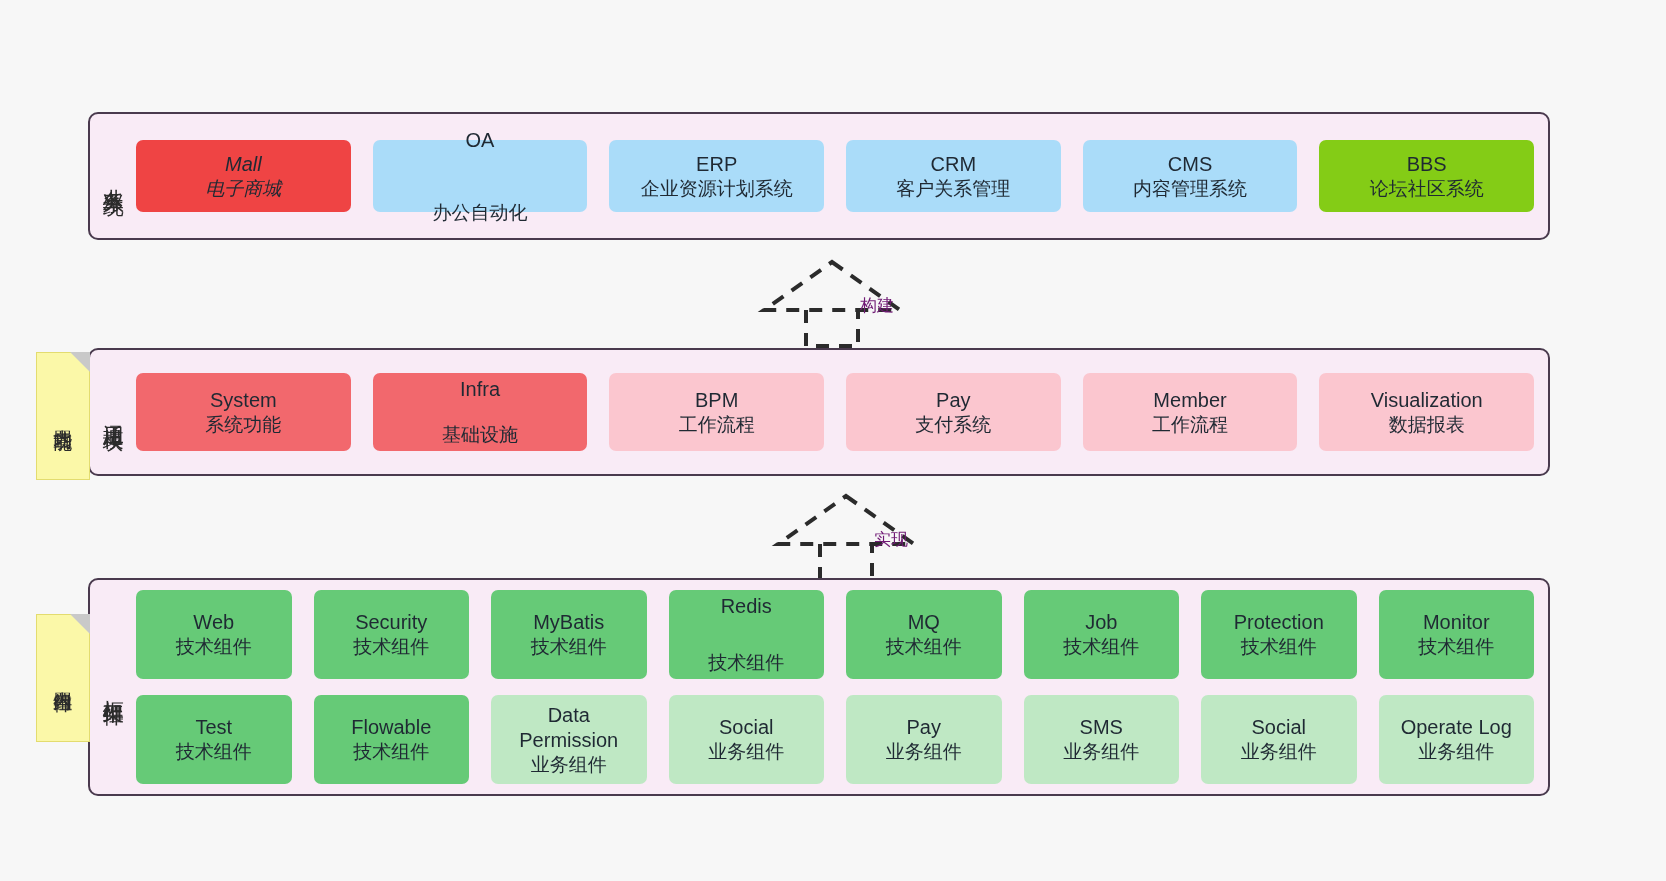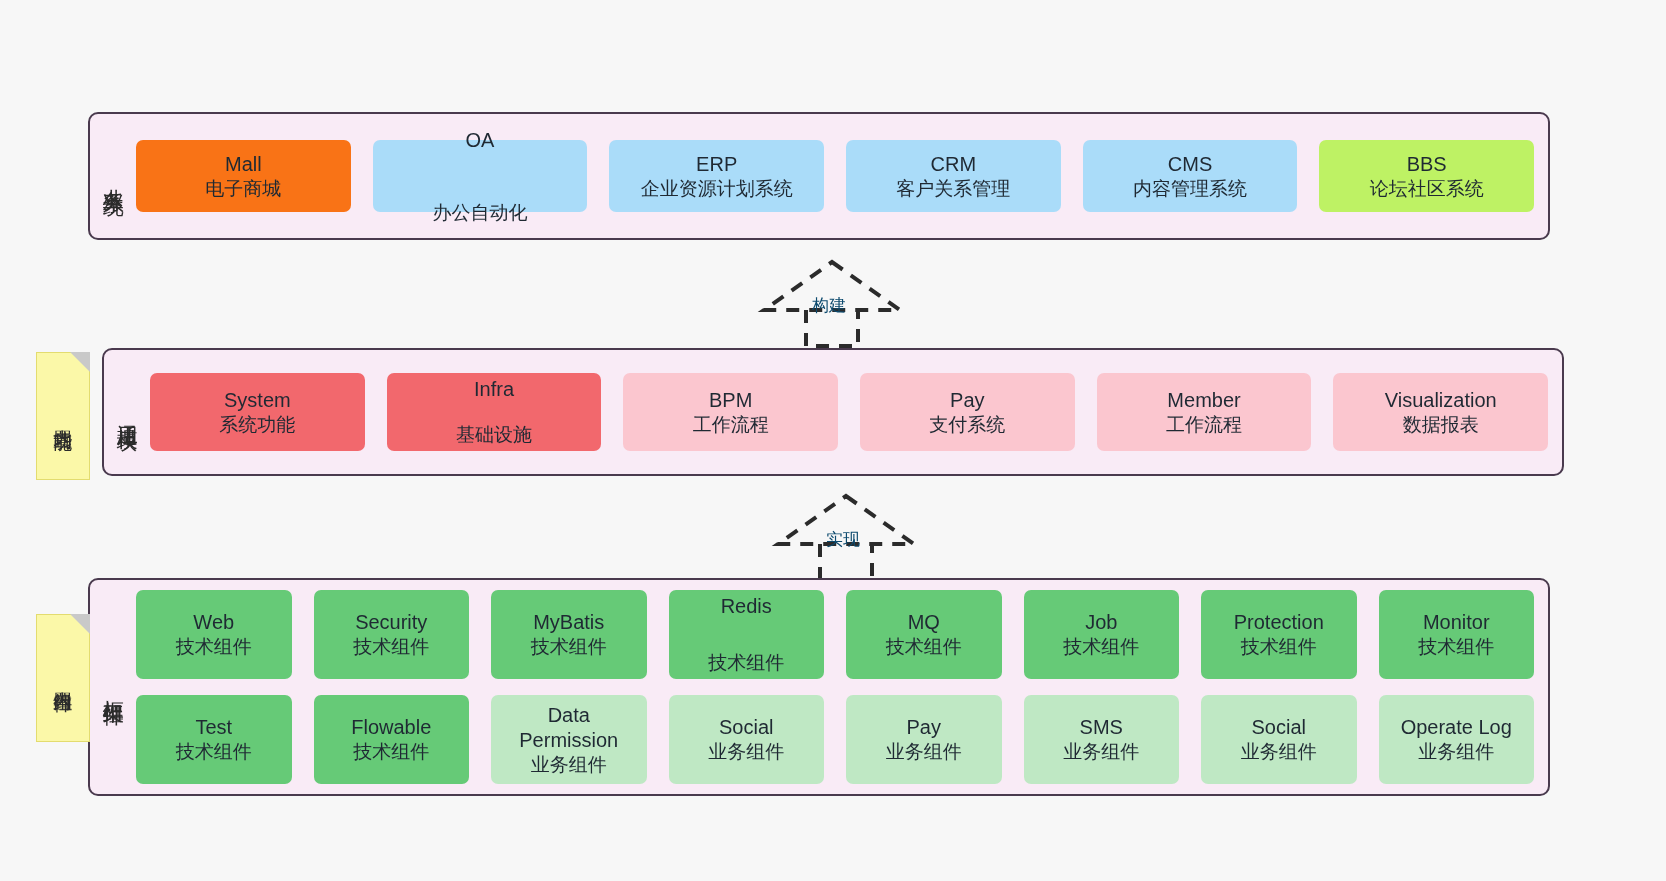--- a/index.html
+++ b/index.html
@@ -89,21 +89,21 @@
   .box.red        { background: #f2686d; }
   .box.pink       { background: #fbc6cf; }
   .box.green      { background: #66ca77; }
   .box.greenlight { background: #bfe8c4; }
 
   
   #layer-business { left: 88px;  top: 112px; width: 1462px; height: 128px; }
   #layer-business .box { height: 72px; }
 
   
-  #layer-common   { left: 102px;  top: 348px; width: 1462px; height: 128px; }
+  #layer-common   { left: 88px;  top: 348px; width: 1462px; height: 128px; }
   #layer-common .box { height: 78px; }
 
   
   #layer-frame    { left: 88px;  top: 578px; width: 1462px; height: 218px; }
   #layer-frame .box { height: 89px; }
   #layer-frame .layer-title { font-size: 21px; }
 
   
   .note {
     position: absolute;
@@ -135,60 +135,61 @@
   #note-builtin-comp { left: 36px; top: 614px; height: 126px; }
 
   
   .arrow {
     position: absolute;
     pointer-events: none;
   }
   .arrow .arrow-label {
     position: absolute;
     font-size: 17px;
-    color: #0c4a6e;
+    color: #701a75;
     background: transparent;
     white-space: nowrap;
     user-select: none;
+    margin-left: 48px;
   }
   #arrow-build   { left: 752px; top: 256px; width: 160px; height: 92px; }
   #arrow-build .arrow-label   { left: 60px; top: 38px; }
   #arrow-impl    { left: 766px; top: 490px; width: 160px; height: 92px; }
   #arrow-impl  .arrow-label   { left: 60px; top: 38px; }
 </style>
 </head>
 <body style="background: rgb(247, 247, 247);">
 
 <div id="canvas">
 
   <div class="layer" id="layer-business" style="background: rgb(249, 235, 246); border-color: rgb(74, 58, 78);">
     <div class="layer-title">业务系统</div>
     <div class="layer-body">
       <div class="row">
-        <div class="box blue" style="background: #f97316;">
+        <div class="box blue" style="background: #ef4444; font-style: italic;">
           <span class="t1">Mall</span>
           <span class="t2">电子商城</span>
         </div>
         <div class="box blue" style="background: rgb(170, 220, 249); gap: 48px;">
           <span class="t1">OA</span>
           <span class="t2">办公自动化</span>
         </div>
         <div class="box blue" style="background: rgb(170, 220, 249);">
           <span class="t1">ERP</span>
           <span class="t2">企业资源计划系统</span>
         </div>
         <div class="box blue" style="background: rgb(170, 220, 249);">
           <span class="t1">CRM</span>
           <span class="t2">客户关系管理</span>
         </div>
         <div class="box blue" style="background: rgb(170, 220, 249);">
           <span class="t1">CMS</span>
           <span class="t2">内容管理系统</span>
         </div>
-        <div class="box blue" style="background: #bef264; padding-left: 6px;">
+        <div class="box blue" style="background: #84cc16; padding-left: 6px;">
           <span class="t1">BBS</span>
           <span class="t2">论坛社区系统</span>
         </div>
       </div>
     </div>
   </div>
 
   <div class="arrow" id="arrow-build">
     <svg width="160" height="92" viewBox="0 0 160 92">
 

